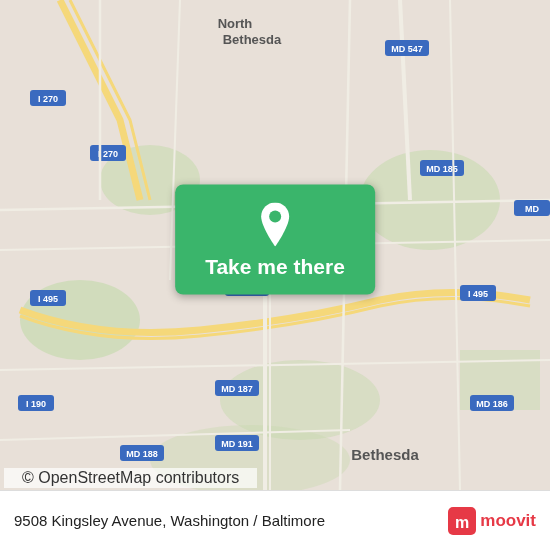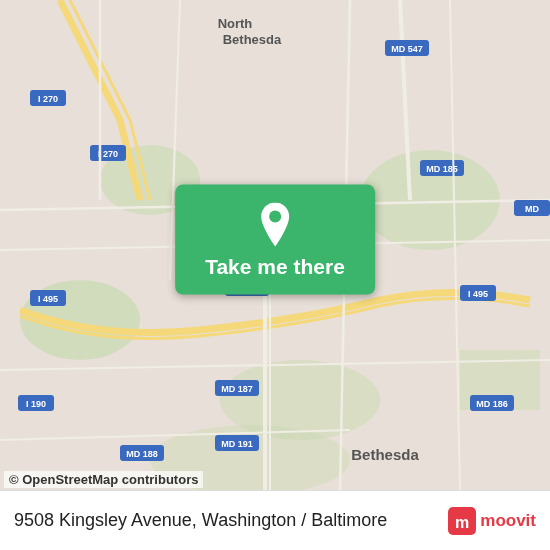--- a/index.html
+++ b/index.html
@@ -55,41 +55,40 @@
       font-size: 21px;
       font-weight: bold;
       white-space: nowrap;
     }
 
     
     #map-copyright {
       position: absolute;
       bottom: 2px;
       left: 4px;
-      font-size: 13px;
+      font-size: 16px;
       color: #333;
       background: rgba(255,255,255,0.7);
-      padding: 1px 5px;
-      font-weight: bold;
+      padding: 1px 18px;
     }
 
     
     #bottom-bar {
       width: 550px;
       height: 60px;
       background: white;
       border-top: 1px solid #ddd;
       display: flex;
       align-items: center;
       justify-content: space-between;
       padding: 0 14px;
     }
 
     #address-text {
-      font-size: 18px;
+      font-size: 15px;
       color: #222;
       font-weight: 400;
     }
 
     #moovit-logo {
       display: flex;
       align-items: center;
       gap: 4px;
     }
 

